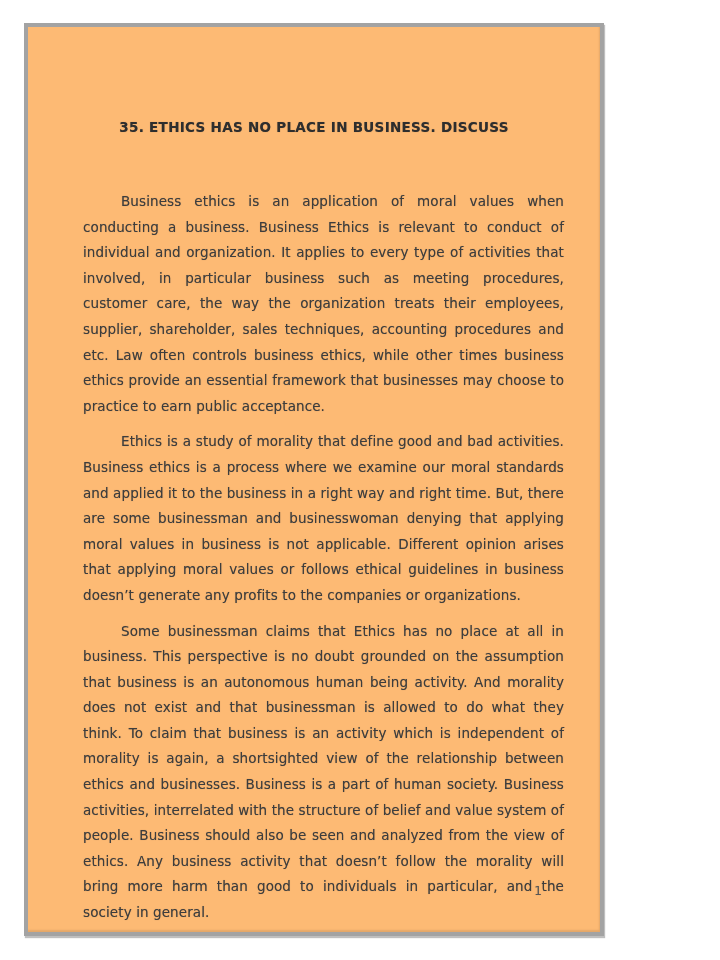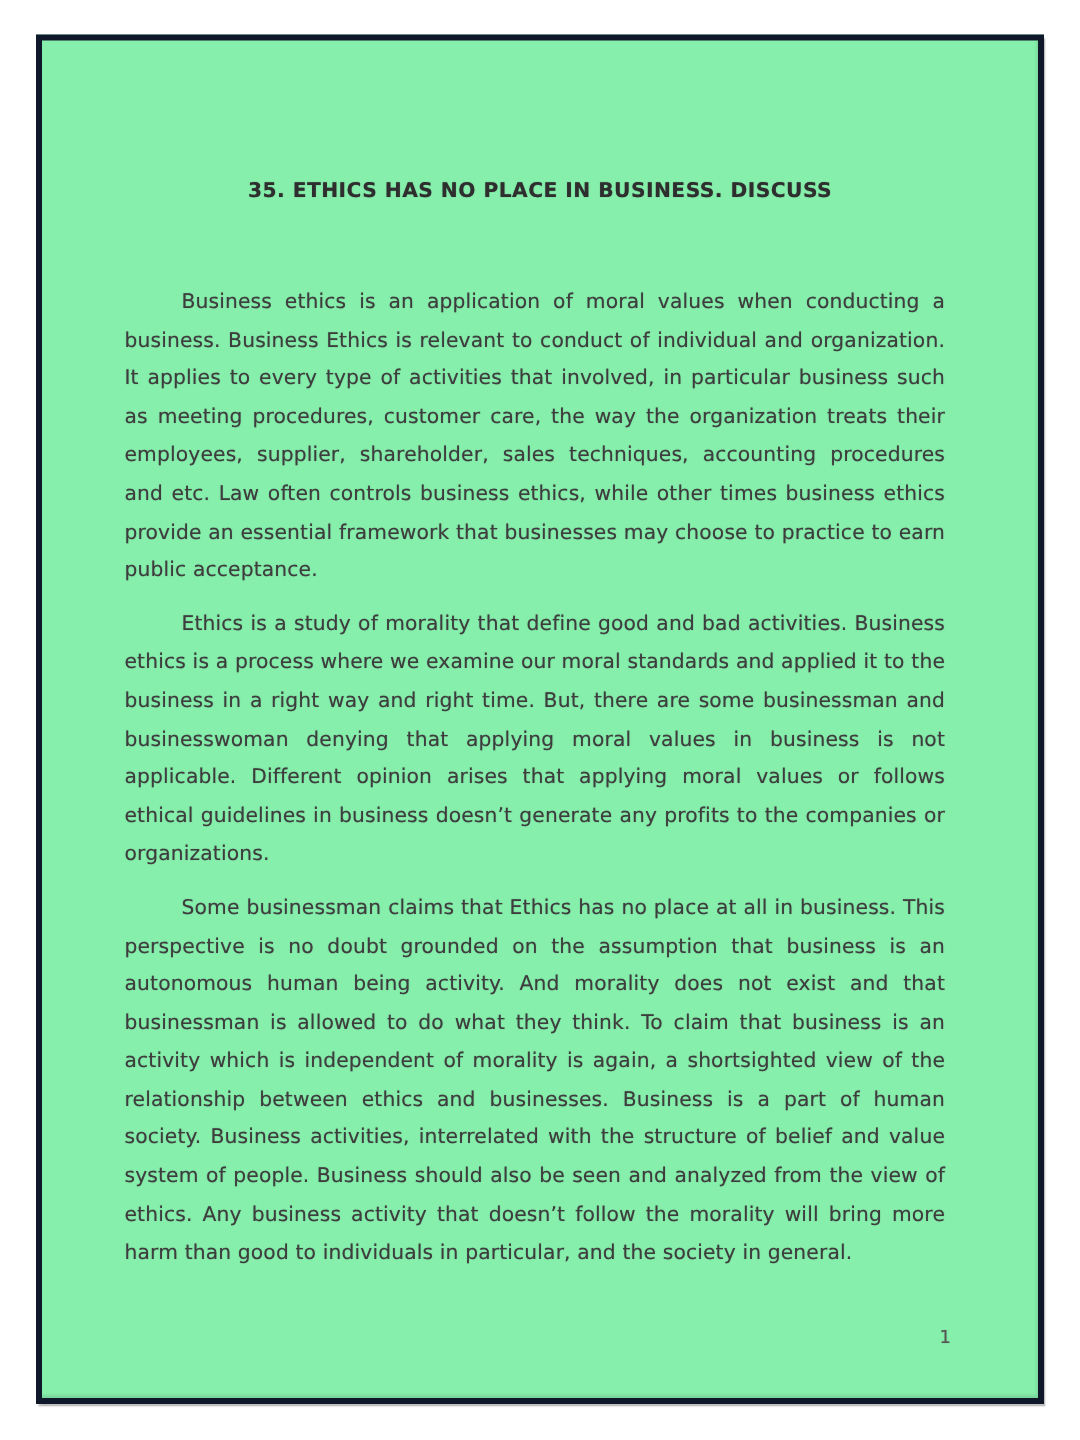--- a/index.html
+++ b/index.html
@@ -12,40 +12,40 @@
     position: relative;
     width: 720px;
     height: 960px;
     background: #ffffff;
     overflow: hidden;
   }
   .sheet {
     position: absolute;
     left: 24px;
     top: 23px;
-    width: 672px;
+    width: 580px;
     height: 913px;
     box-sizing: border-box;
-    border: 4px solid #0f172a;
-    background: #86efac;
+    border: 4px solid #a3a3a3;
+    background: #fdba74;
     box-shadow: 1px 2px 1px rgba(0,0,0,0.25), inset -1px -2px 2px rgba(0,0,0,0.10);
   }
   .doc-title {
     margin: 90px 30px 0 30px;
     text-align: center;
     font-size: 13.5px;
     font-weight: bold;
     letter-spacing: 0.3px;
     color: #2e2e2e;
     line-height: 20px;
     text-shadow: 0 0 0.7px rgba(46,46,46,0.55);
   }
   .doc-body {
     margin-top: 52px;
-    padding: 0 62px 0 55px;
+    padding: 0 36px 0 55px;
     font-size: 13.5px;
     line-height: 25.6px;
     letter-spacing: 0.1px;
     color: #3d3d3d;
     text-align: justify;
     text-shadow: 0 0 0.7px rgba(61,61,61,0.5);
   }
   .doc-body p {
     margin: 0 0 10px 0;
     text-indent: 38px;

